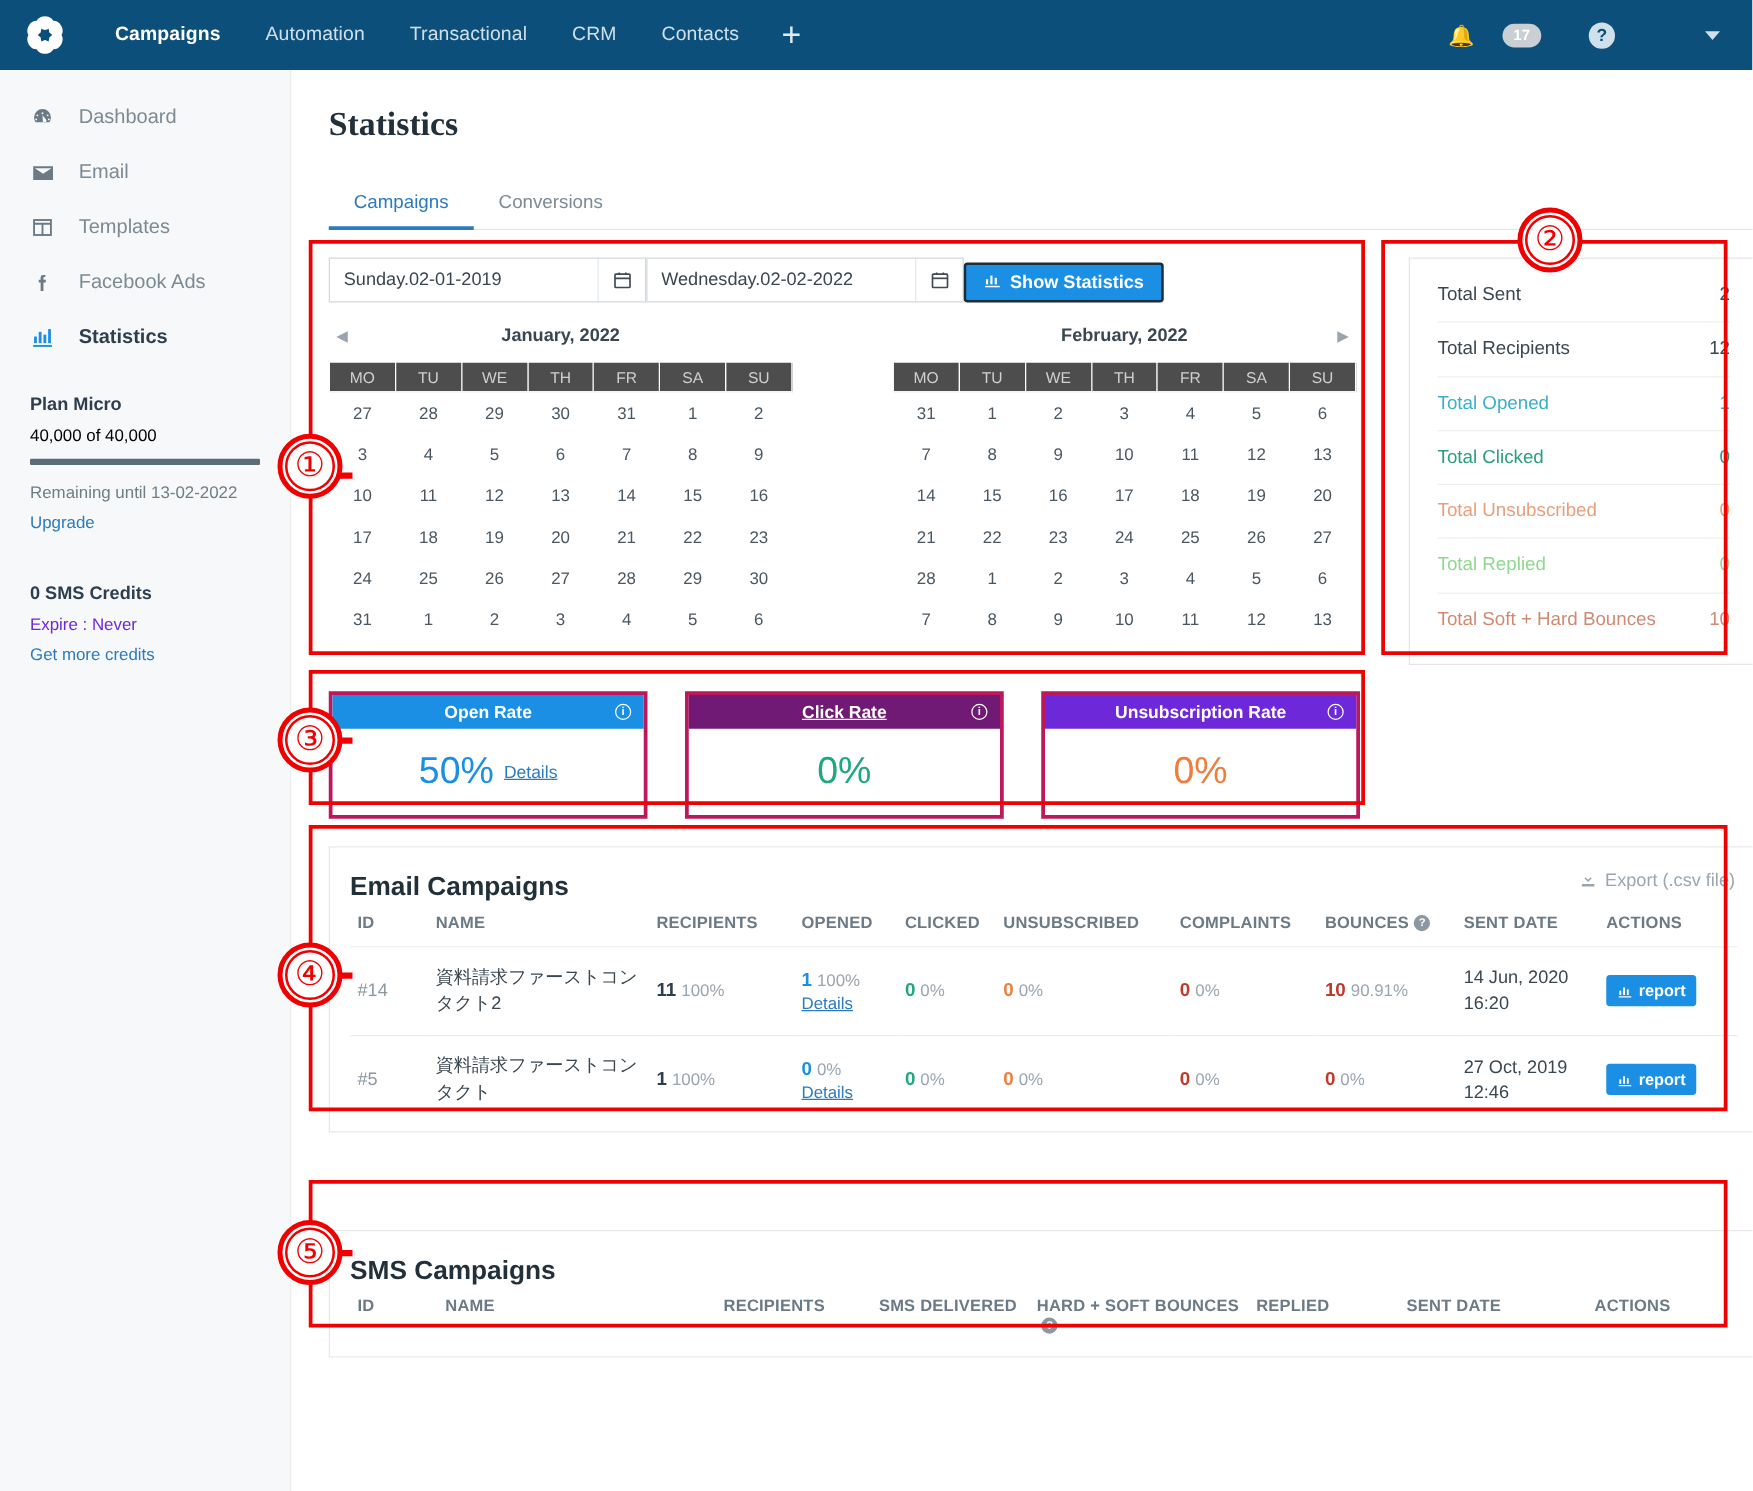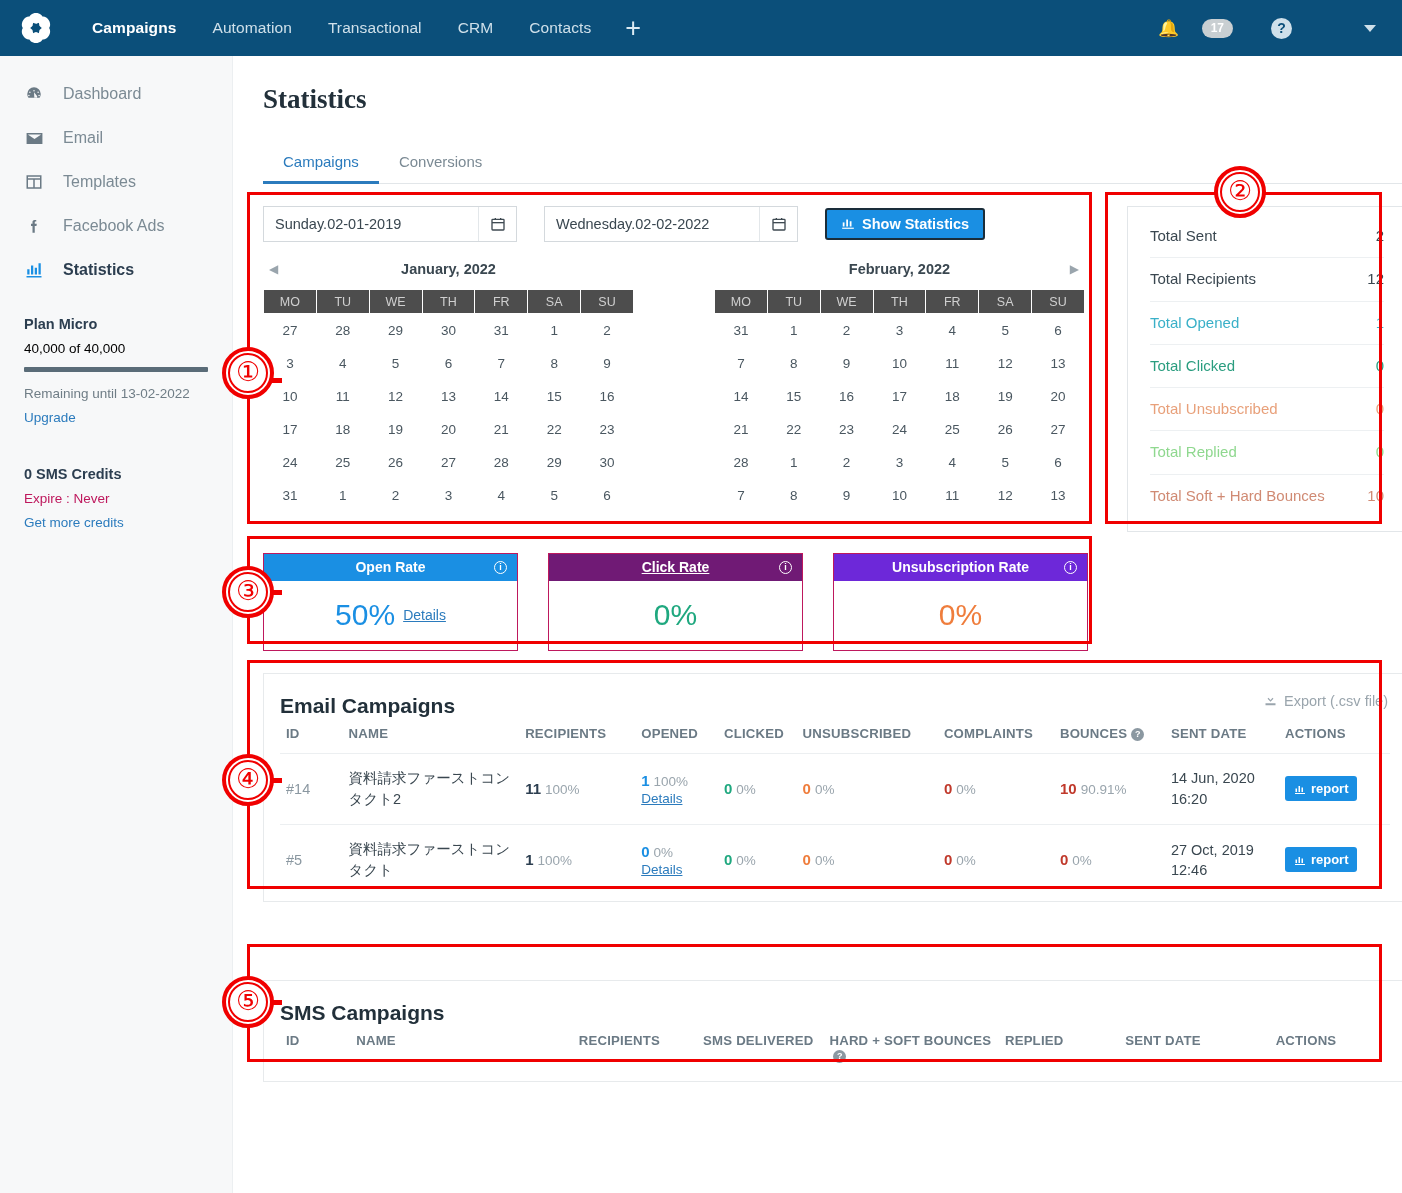--- a/index.html
+++ b/index.html
@@ -62,34 +62,34 @@
   .side-ico { width: 20px; height: 20px; display:flex; align-items:center; justify-content:center; color:#6b7a85; flex:0 0 20px;}
   .side-item.active .side-ico { color: #1a8fe3; }
 
   .plan-box { padding: 24px 24px 0 24px; }
   .plan-title { font-size: 14.5px; font-weight: bold; color: #2c3e50; }
   .plan-sub { font-size: 13.5px; font-weight: normal; color: #000000; margin-top: 9px; }
   .plan-bar { height: 5px; background: #5a6c78; margin-top: 11px; border-radius: 1px; }
   .plan-rem { font-size: 13.5px; color: #6f7d86; margin-top: 14px; }
   .link-blue { color: #2b7bbd; font-size: 13.5px; text-decoration: none; display:inline-block; margin-top: 9px;}
   .sms-title { font-size: 14.5px; font-weight: bold; color: #2c3e50; margin-top: 40px;}
-  .sms-sub { font-size: 13.5px; color: #be185d; margin-top: 9px;}
+  .sms-sub { font-size: 13.5px; color: #6d28d9; margin-top: 9px;}
 
   #main { flex: 1 1 auto; padding: 24px 30px 0 30px; position: relative; }
   h1#page-title { font-size: 27px; margin: 4px 0 0 0; font-family: "Liberation Serif", serif; font-weight: bold; color:#22303a;}
 
   
   #tabs { display:flex; border-bottom: 1px solid #e2e6e9; margin-top: 28px; }
   .tab { padding: 10px 20px 11px; font-size: 15px; color: #7b8a94; cursor:pointer; }
   .tab.active { color: #2b7bbd; border-bottom: 3px solid #2b7bbd; margin-bottom:-1px; }
 
   
   #panel-row { display:flex; margin-top: 22px; gap: 14px; align-items: flex-start;}
   #cal-panel { width: 840px; flex:0 0 840px; }
-  .date-row { display:flex; gap: 27px; align-items:center; }
+  .date-row { display:flex; align-items:flex-end; }
   .date-input {
     display:flex; align-items:center; width: 254px; height: 36px;
     border: 1px solid #d4d9dd; background:#fff;
   }
   .date-input input {
     flex:1 1 auto; border:0; outline:0; padding: 0 11px; font-size: 14.5px;
     color: #3a4750; font-family: "Liberation Sans", sans-serif; background: transparent;
   }
   .cal-btn {
     width: 38px; height: 34px; border-left: 1px solid #e3e7ea;
@@ -128,21 +128,21 @@
   .tot-row {
     display:flex; justify-content:space-between; align-items:baseline;
     padding: 11px 0; border-bottom: 1px solid #edf0f2; font-size: 15px;
   }
   .tot-row:last-child { border-bottom: 0; }
   .tot-row .lbl { line-height: 1.35; }
   .tot-row .val { font-size: 15px; }
 
   
   #rates { display:flex; gap: 30px; margin-top: 21px; }
-  .rate-card { width: 255px; border: 1px solid #be185d; background:#fff; }
+  .rate-card { width: 255px; border: 3px solid #be185d; background:#fff; }
   .rate-head {
     height: 27px; display:flex; align-items:center; justify-content:center;
     color:#fff; font-size: 14px; font-weight:bold; position:relative;
   }
   .rate-head .info {
     position:absolute; right: 10px; width:13px;height:13px;border-radius:50%;
     border: 1.5px solid #fff; font-size:9px; display:flex;align-items:center;justify-content:center;
     font-weight:bold;
   }
   .rate-body { height: 69px; display:flex; align-items:center; justify-content:center; gap: 8px;}

